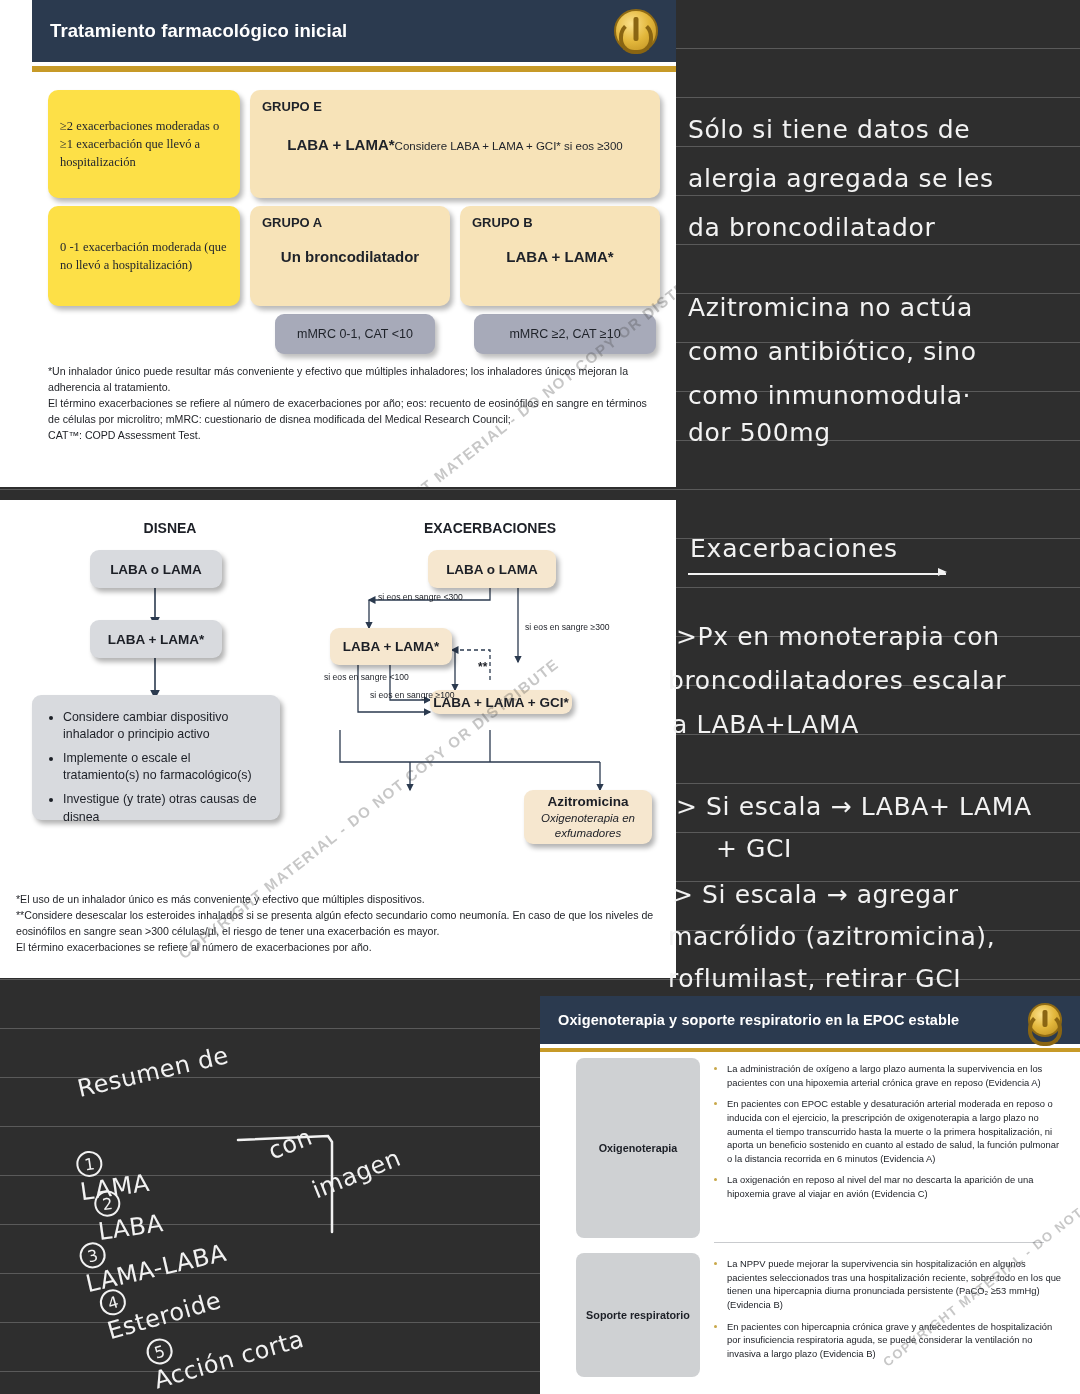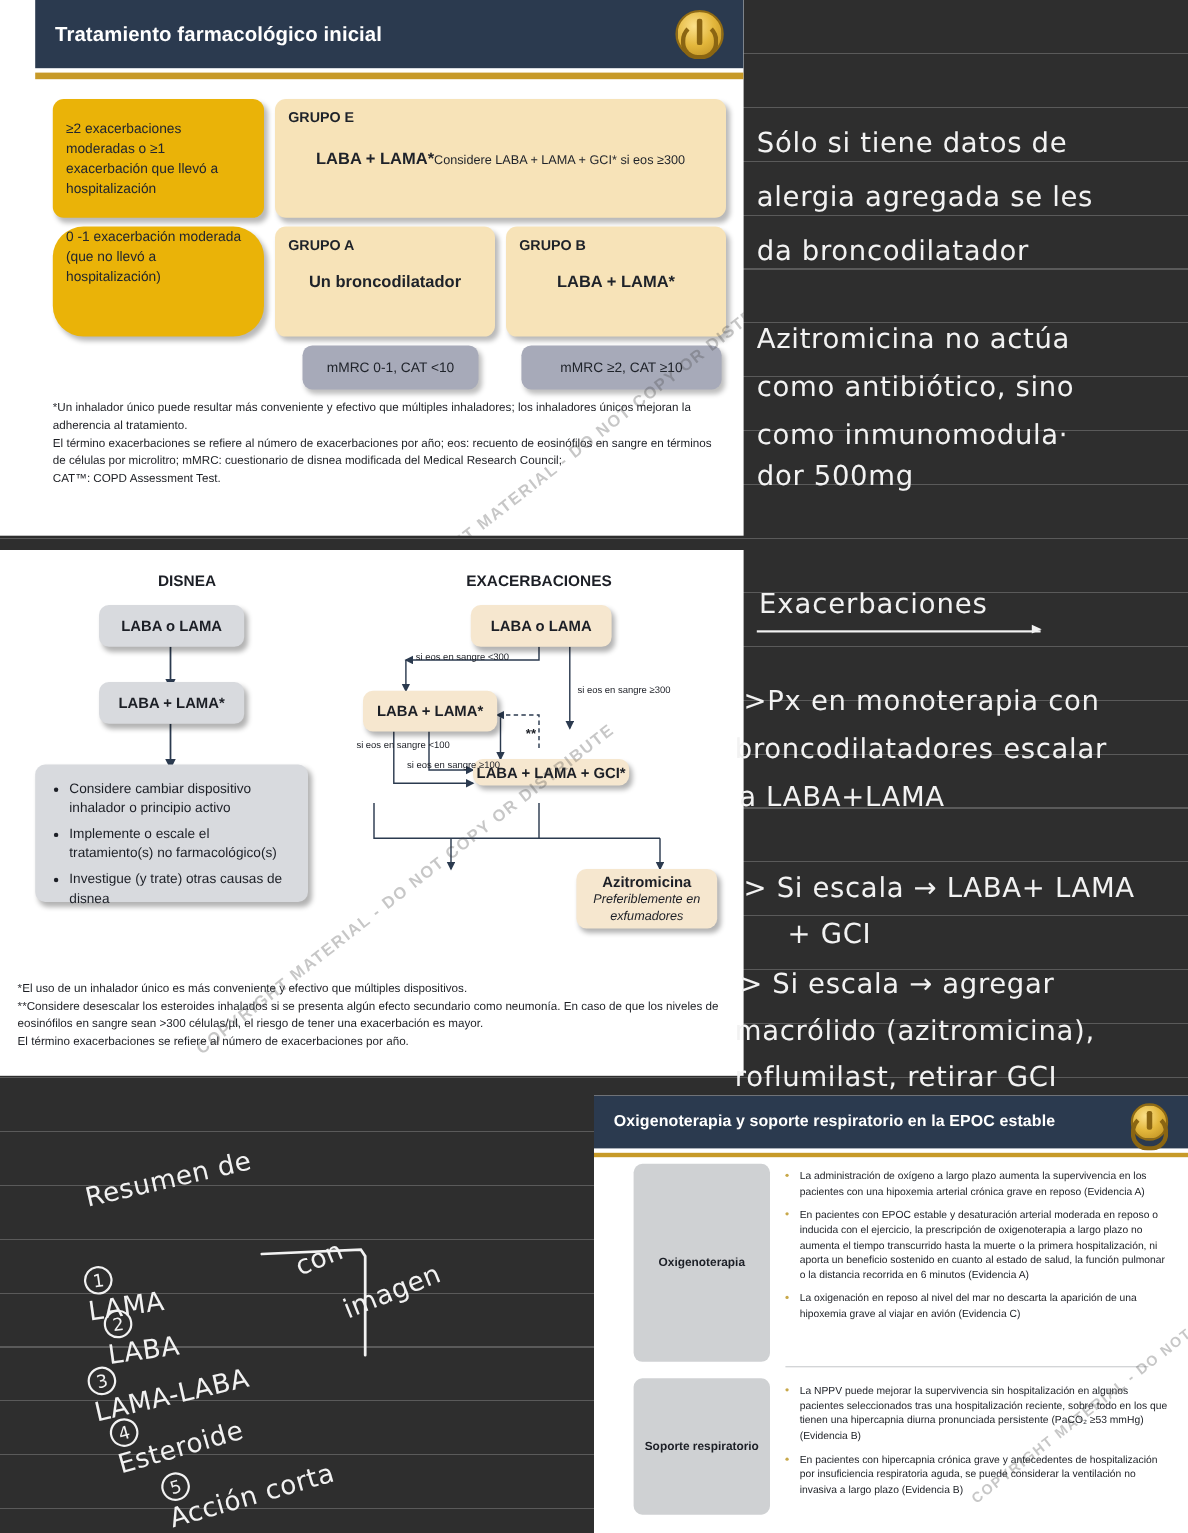--- a/index.html
+++ b/index.html
@@ -50,21 +50,21 @@
   #panel-initial { left: 0; top: 0; width: 676px; height: 487px; padding-left: 32px; }
   #panel-initial .slide-header { height: 62px; }
   #panel-initial .slide-title { font-size: 18.5px; }
   #panel-initial .gold-rule { height: 6px; margin-top: 4px; }
 
   .grid-initial { position: relative; padding: 18px 16px 0 16px; }
   .gbox {
     border-radius: 10px; position: relative;
     box-shadow: 3px 4px 5px rgba(0,0,0,.28);
   }
-  .gray-box { background: #eab308; color: #22262e; }
+  .gray-box { background: #fde047; color: #22262e; font-family: Liberation Serif, serif; }
   .cream-box { background: #f7e3b8; color: #1e2229; }
   .pill {
     background: #a7aab9; color: #1e2229; border-radius: 9px;
     display: flex; align-items: center; justify-content: center;
     font-size: 12.5px; box-shadow: 3px 4px 5px rgba(0,0,0,.26);
   }
   .grp-label { font-weight: bold; font-size: 13px; position: absolute; left: 12px; top: 9px; }
   .box-main { font-weight: bold; font-size: 15px; text-align: center; }
   .box-sub { font-size: 11.5px; text-align: center; margin-top: 4px; }
   .crit-text { font-size: 12.5px; line-height: 1.45; padding: 0 12px; }
@@ -167,21 +167,21 @@
         <div class="crit-text">≥2 exacerbaciones moderadas o ≥1 exacerbación que llevó a hospitalización</div>
       </div>
       <div class="gbox cream-box" style="flex:1;display:flex;align-items:center;justify-content:center;">
         <div class="grp-label">GRUPO E</div>
         <div class="box-main">LABA + LAMA*</div>
         <div class="box-sub">Considere LABA + LAMA + GCI* si eos ≥300</div>
       </div>
     </div>
 
     <div class="row2">
-      <div class="gbox gray-box" style="flex:0 0 192px;display:flex;align-items:flex-start;border-radius:28px;">
+      <div class="gbox gray-box" style="flex:0 0 192px;display:flex;align-items:center;">
         <div class="crit-text">0 -1 exacerbación moderada (que no llevó a hospitalización)</div>
       </div>
       <div class="gbox cream-box" style="flex:1;display:flex;align-items:center;justify-content:center;">
         <div class="grp-label">GRUPO A</div>
         <div class="box-main">Un broncodilatador</div>
       </div>
       <div class="gbox cream-box" style="flex:1;display:flex;align-items:center;justify-content:center;">
         <div class="grp-label">GRUPO B</div>
         <div class="box-main">LABA + LAMA*</div>
       </div>
@@ -247,21 +247,21 @@
         <li>Investigue (y trate) otras causas de disnea</li>
       </ul>
     </div>
 
     <div class="fbox cream" style="left:428px; top:50px; width:128px; height:38px;">LABA o LAMA</div>
     <div class="fbox cream" style="left:330px; top:128px; width:122px; height:37px;">LABA + LAMA*</div>
     <div class="fbox cream" style="left:430px; top:190px; width:142px; height:24px;">LABA + LAMA + GCI*</div>
 
     <div class="fbox cream" style="left:524px; top:290px; width:128px; height:54px;">
       <div>Azitromicina</div>
-      <div class="sub">Preferiblemente en exfumadores</div>
+      <div class="sub">Oxigenoterapia en exfumadores</div>
     </div>
 
     <div class="elabel" style="left:378px; top:92px;">si eos en
 sangre &lt;300</div>
     <div class="elabel" style="left:525px; top:122px;">si eos en
 sangre ≥300</div>
     <div class="elabel" style="left:324px; top:172px;">si eos en
 sangre &lt;100</div>
     <div class="elabel" style="left:370px; top:190px;">si eos en
 sangre ≥100</div>

